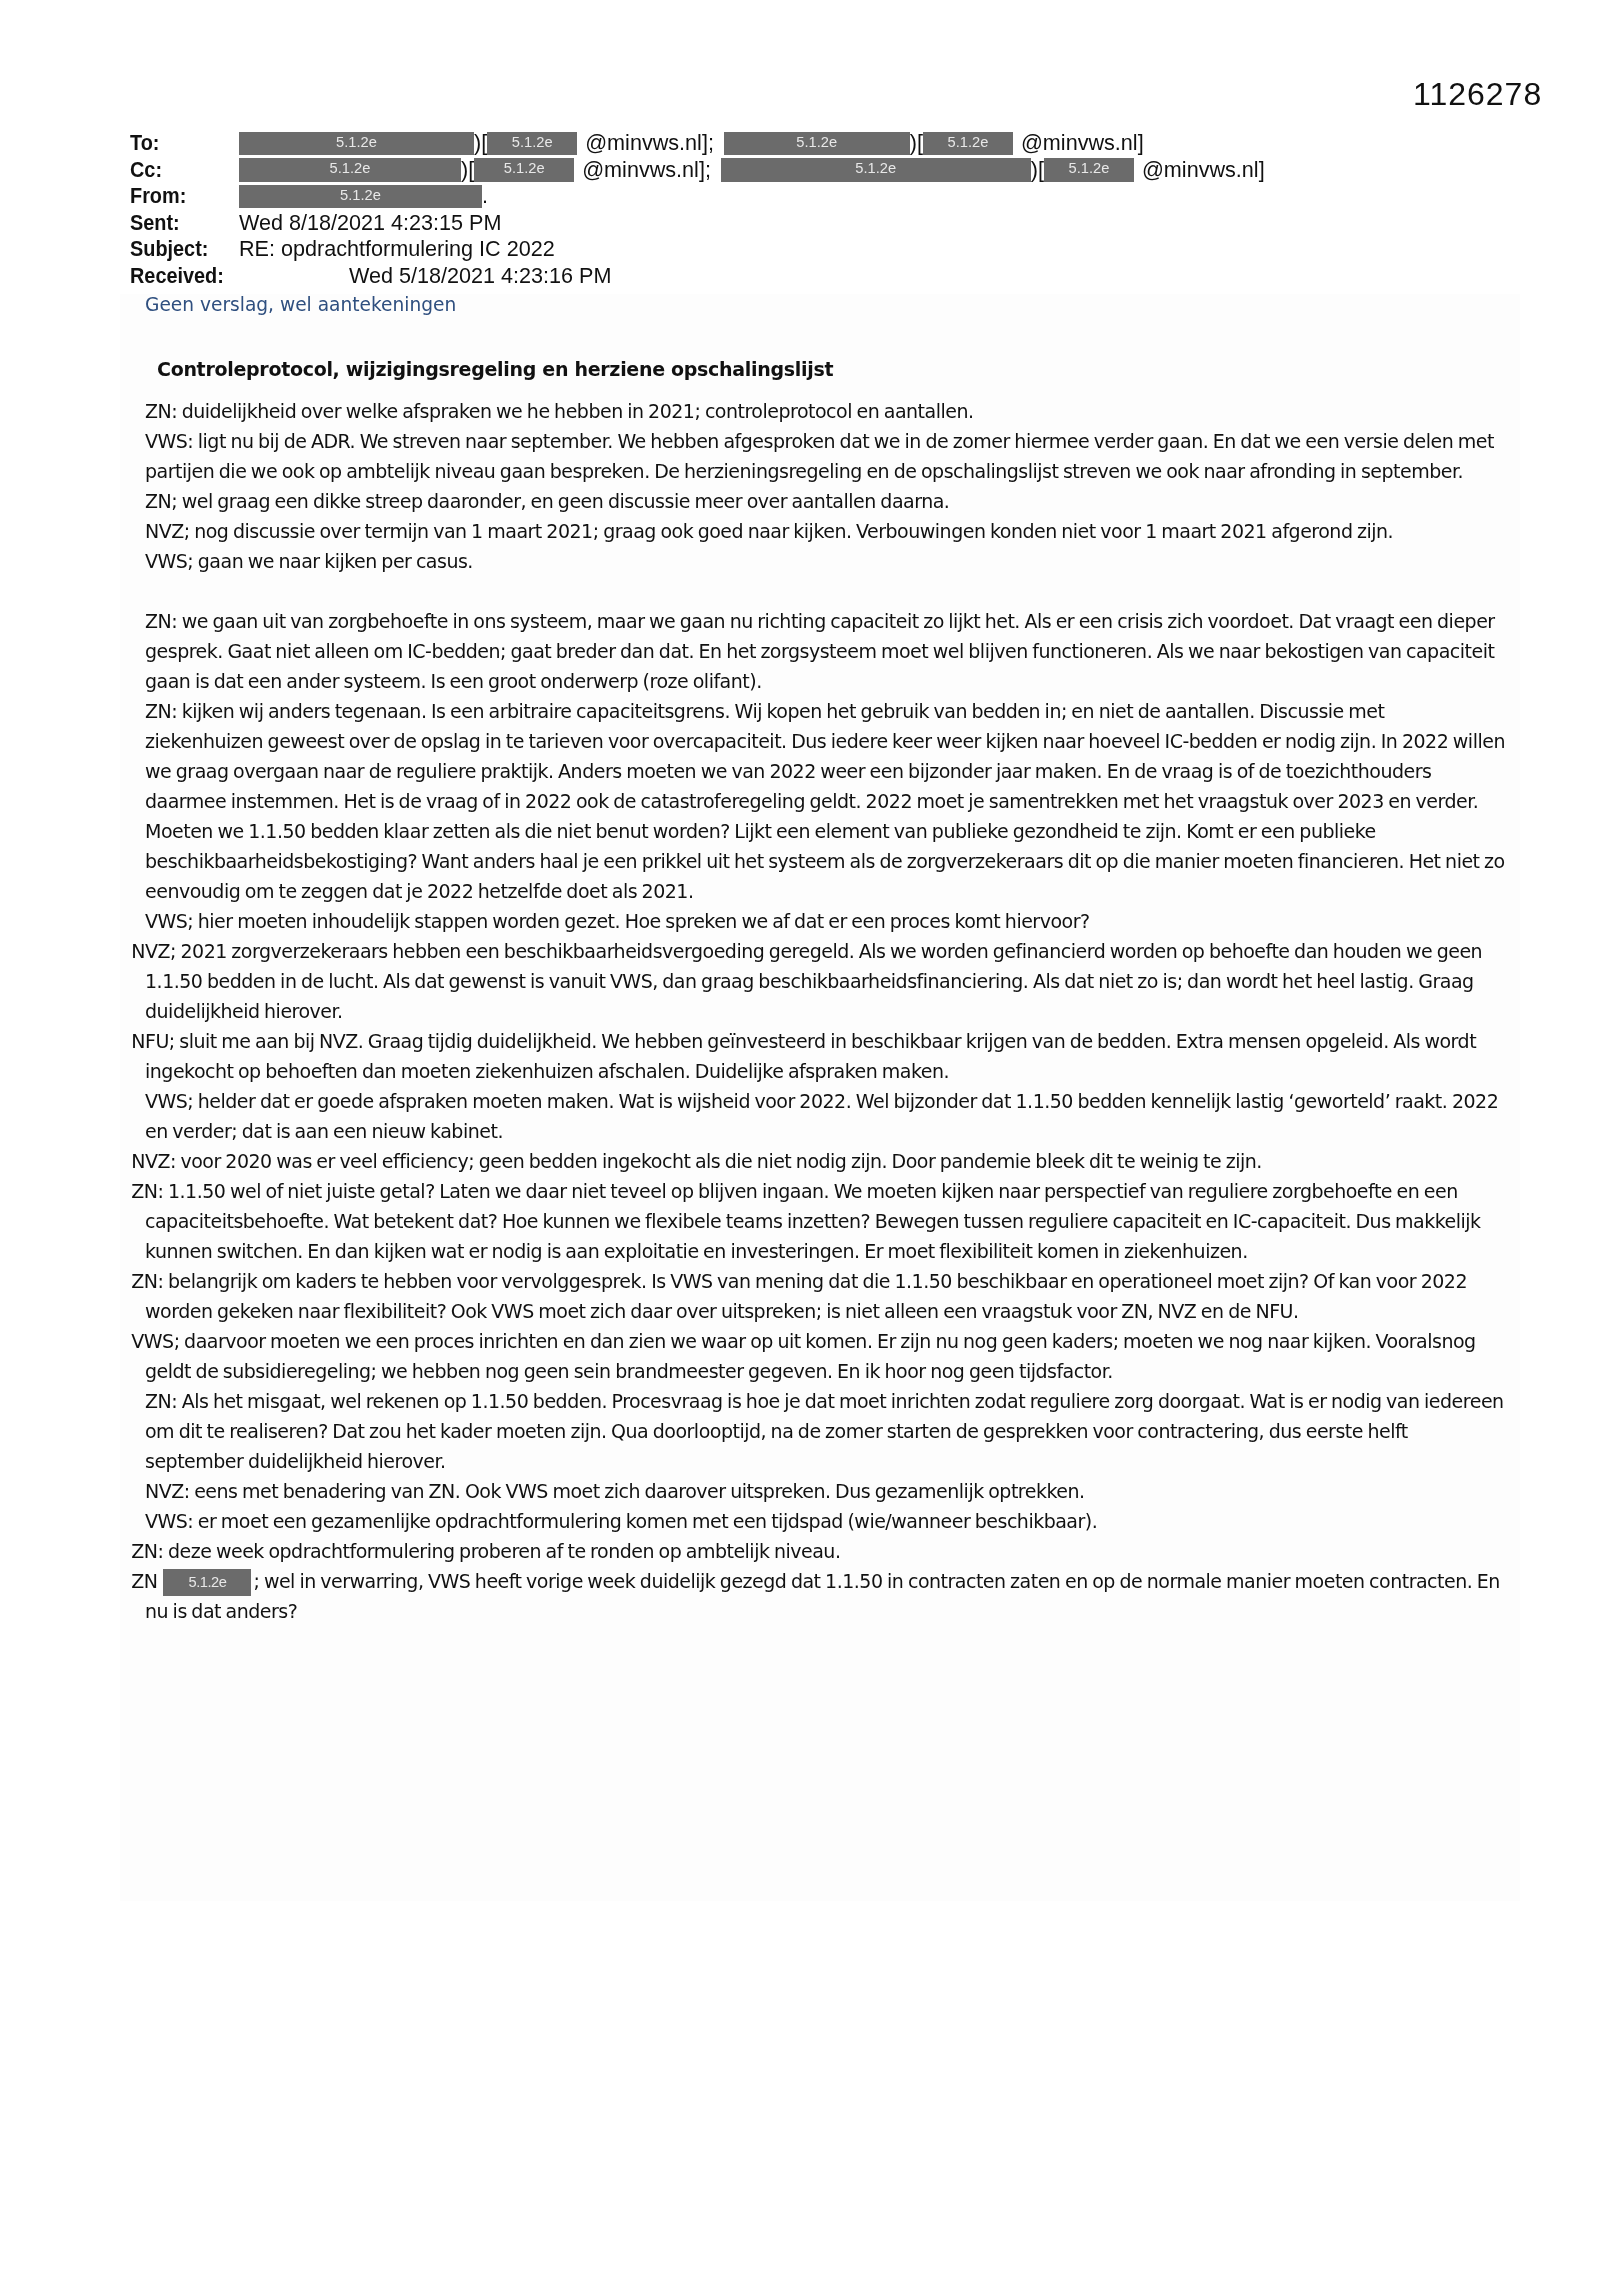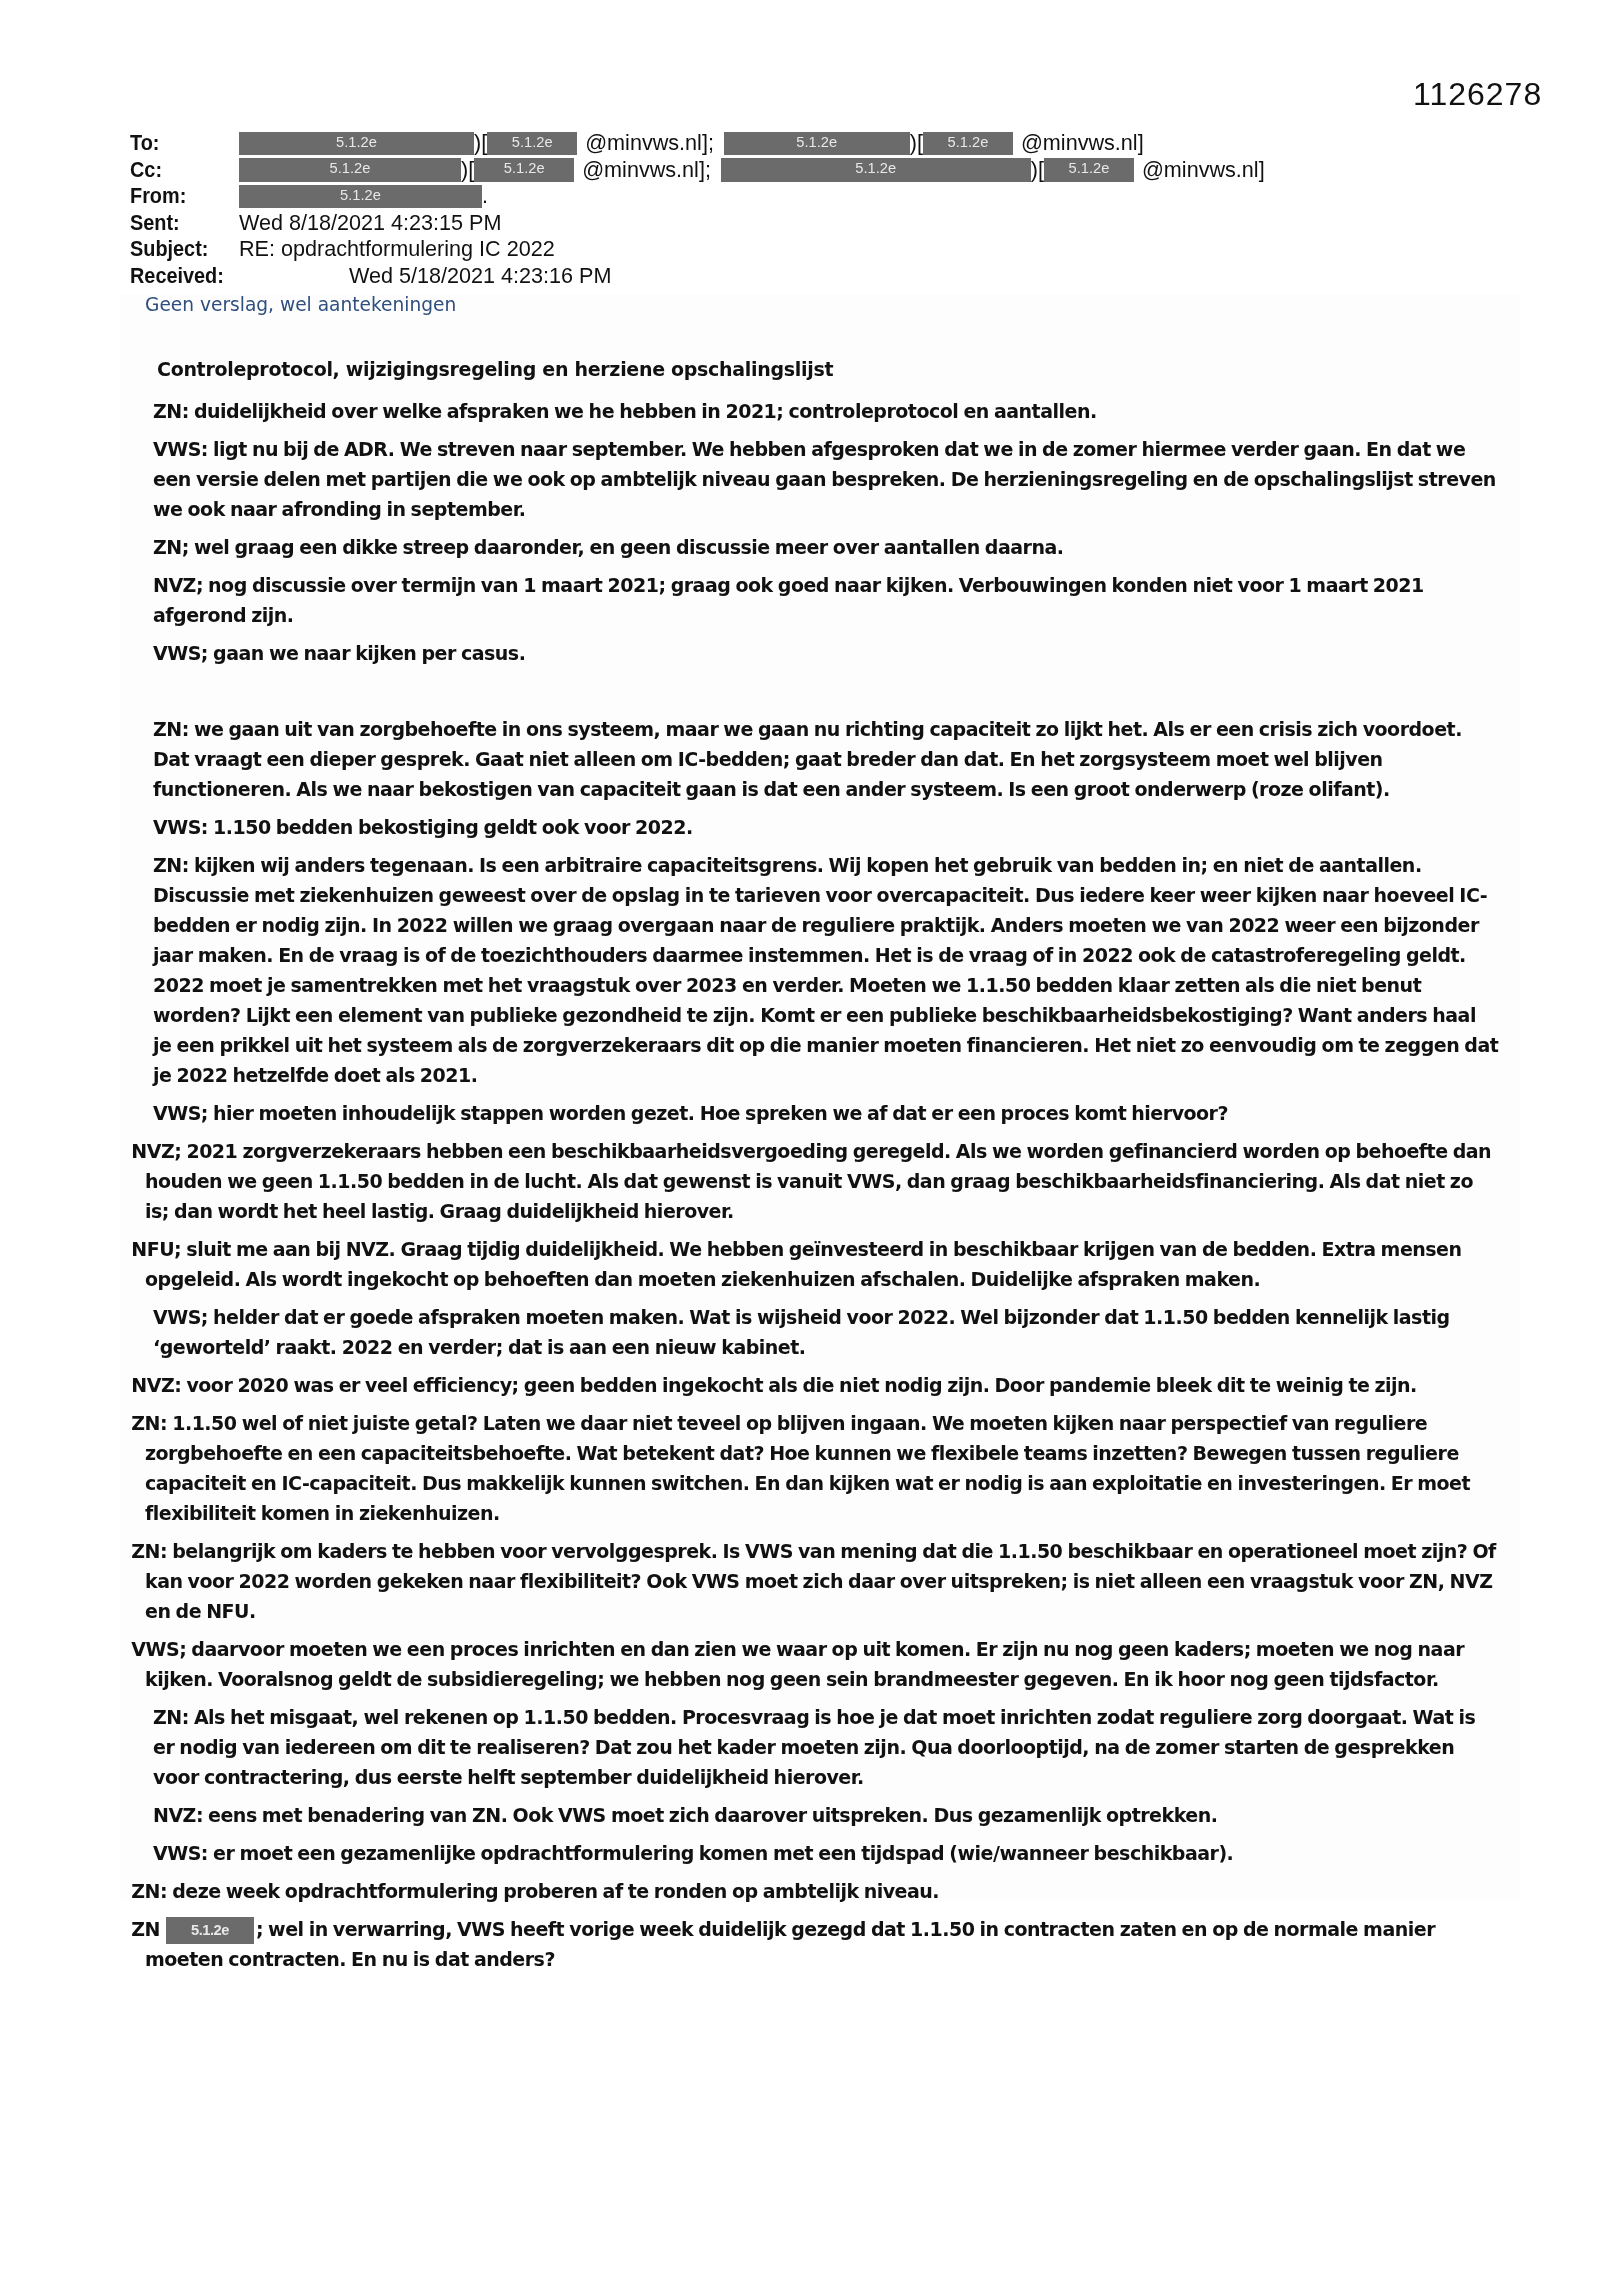--- a/index.html
+++ b/index.html
@@ -27,22 +27,22 @@
     position: absolute; left: 120px; top: 294px; width: 1400px; height: 1607px;
     background: #fdfdfd;
   }
   .body {
     position: absolute; left: 145px; top: 294px; width: 1362px;
     font-family: "DejaVu Sans", sans-serif; color: #111;
   }
   .intro { color: #2f4f7f; font-size: 18.6px; margin: 0 0 39px 0; }
   .section-title { font-weight: bold; font-size: 19px; margin: 12px; line-height: 30px; letter-spacing: -0.3px; }
   .para {
-    font-size: 19px; line-height: 30px; margin: 8px;
-    letter-spacing: -0.5px; word-spacing: -1px; font-weight: bold;
+    font-size: 19px; line-height: 30px; margin: 0;
+    letter-spacing: -0.5px; word-spacing: -1px;
   }
   .para.hang-out { margin-left: -13.7px; padding-left: 13.7px; text-indent: -13.7px; }
   .section-gap { height: 30px; }
   .inline-redact {
     display: inline-block; background: #6b6b6b; color: #e8e8e8;
     font-family: "Liberation Sans", sans-serif; font-size: 14.7px;
     width: 88px; height: 27.4px; line-height: 27.4px; text-align: center;
     text-indent: 0; vertical-align: middle; margin: 0 2px 0 5.9px;
   }
 </style>
@@ -107,21 +107,20 @@
   <p class="section-title">Controleprotocol, wijzigingsregeling en herziene opschalingslijst</p>
   <p class="para">ZN: duidelijkheid over welke afspraken we he hebben in 2021; controleprotocol en aantallen.</p>
   <p class="para">VWS: ligt nu bij de ADR. We streven naar september. We hebben afgesproken dat we in de zomer hiermee verder gaan. En dat we een versie delen met partijen die we ook op ambtelijk niveau gaan bespreken. De herzieningsregeling en de opschalingslijst streven we ook naar afronding in september.</p>
   <p class="para">ZN; wel graag een dikke streep daaronder, en geen discussie meer over aantallen daarna.</p>
   <p class="para">NVZ; nog discussie over termijn van 1 maart 2021; graag ook goed naar kijken. Verbouwingen konden niet voor 1 maart 2021 afgerond zijn.</p>
   <p class="para">VWS; gaan we naar kijken per casus.</p>
 
   <div class="section-gap"></div>
 
   <p class="para">ZN: we gaan uit van zorgbehoefte in ons systeem, maar we gaan nu richting capaciteit zo lijkt het. Als er een crisis zich voordoet. Dat vraagt een dieper gesprek. Gaat niet alleen om IC-bedden; gaat breder dan dat. En het zorgsysteem moet wel blijven functioneren. Als we naar bekostigen van capaciteit gaan is dat een ander systeem. Is een groot onderwerp (roze olifant).</p>
-  <p class="para">VWS: 1.150 bedden bekostiging geldt ook voor 2022.</p>
   <p class="para">ZN: kijken wij anders tegenaan. Is een arbitraire capaciteitsgrens. Wij kopen het gebruik van bedden in; en niet de aantallen. Discussie met ziekenhuizen geweest over de opslag in te tarieven voor overcapaciteit. Dus iedere keer weer kijken naar hoeveel IC-bedden er nodig zijn. In 2022 willen we graag overgaan naar de reguliere praktijk. Anders moeten we van 2022 weer een bijzonder jaar maken. En de vraag is of de toezichthouders daarmee instemmen. Het is de vraag of in 2022 ook de catastroferegeling geldt. 2022 moet je samentrekken met het vraagstuk over 2023 en verder. Moeten we 1.1.50 bedden klaar zetten als die niet benut worden? Lijkt een element van publieke gezondheid te zijn. Komt er een publieke beschikbaarheidsbekostiging? Want anders haal je een prikkel uit het systeem als de zorgverzekeraars dit op die manier moeten financieren. Het niet zo eenvoudig om te zeggen dat je 2022 hetzelfde doet als 2021.</p>
   <p class="para">VWS; hier moeten inhoudelijk stappen worden gezet. Hoe spreken we af dat er een proces komt hiervoor?</p>
   <p class="para hang-out">NVZ; 2021 zorgverzekeraars hebben een beschikbaarheidsvergoeding geregeld. Als we worden gefinancierd worden op behoefte dan houden we geen 1.1.50 bedden in de lucht. Als dat gewenst is vanuit VWS, dan graag beschikbaarheidsfinanciering. Als dat niet zo is; dan wordt het heel lastig. Graag duidelijkheid hierover.</p>
   <p class="para hang-out">NFU; sluit me aan bij NVZ. Graag tijdig duidelijkheid. We hebben geïnvesteerd in beschikbaar krijgen van de bedden. Extra mensen opgeleid. Als wordt ingekocht op behoeften dan moeten ziekenhuizen afschalen. Duidelijke afspraken maken.</p>
   <p class="para">VWS; helder dat er goede afspraken moeten maken. Wat is wijsheid voor 2022. Wel bijzonder dat 1.1.50 bedden kennelijk lastig ‘geworteld’ raakt. 2022 en verder; dat is aan een nieuw kabinet.</p>
   <p class="para hang-out">NVZ: voor 2020 was er veel efficiency; geen bedden ingekocht als die niet nodig zijn. Door pandemie bleek dit te weinig te zijn.</p>
   <p class="para hang-out">ZN: 1.1.50 wel of niet juiste getal? Laten we daar niet teveel op blijven ingaan. We moeten kijken naar perspectief van reguliere zorgbehoefte en een capaciteitsbehoefte. Wat betekent dat? Hoe kunnen we flexibele teams inzetten? Bewegen tussen reguliere capaciteit en IC-capaciteit. Dus makkelijk kunnen switchen. En dan kijken wat er nodig is aan exploitatie en investeringen. Er moet flexibiliteit komen in ziekenhuizen.</p>
   <p class="para hang-out">ZN: belangrijk om kaders te hebben voor vervolggesprek. Is VWS van mening dat die 1.1.50 beschikbaar en operationeel moet zijn? Of kan voor 2022 worden gekeken naar flexibiliteit? Ook VWS moet zich daar over uitspreken; is niet alleen een vraagstuk voor ZN, NVZ en de NFU.</p>
   <p class="para hang-out">VWS; daarvoor moeten we een proces inrichten en dan zien we waar op uit komen. Er zijn nu nog geen kaders; moeten we nog naar kijken. Vooralsnog geldt de subsidieregeling; we hebben nog geen sein brandmeester gegeven. En ik hoor nog geen tijdsfactor.</p>
   <p class="para">ZN: Als het misgaat, wel rekenen op 1.1.50 bedden. Procesvraag is hoe je dat moet inrichten zodat reguliere zorg doorgaat. Wat is er nodig van iedereen om dit te realiseren? Dat zou het kader moeten zijn. Qua doorlooptijd, na de zomer starten de gesprekken voor contractering, dus eerste helft september duidelijkheid hierover.</p>

